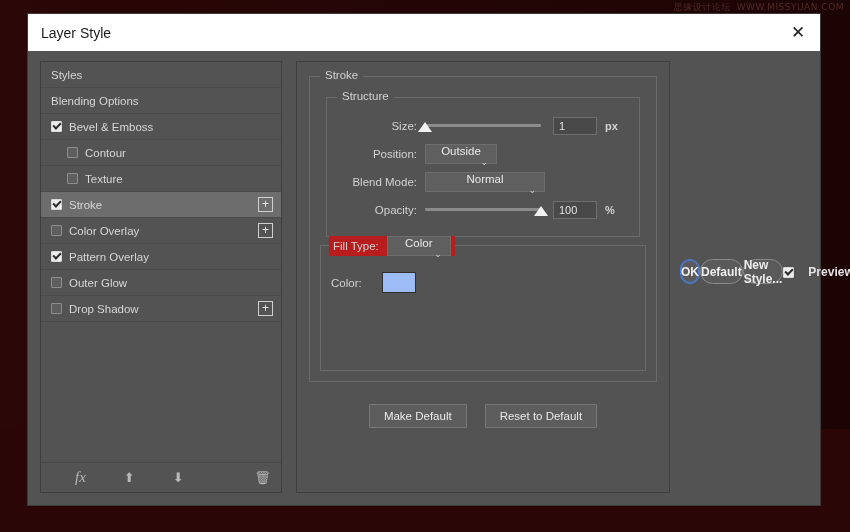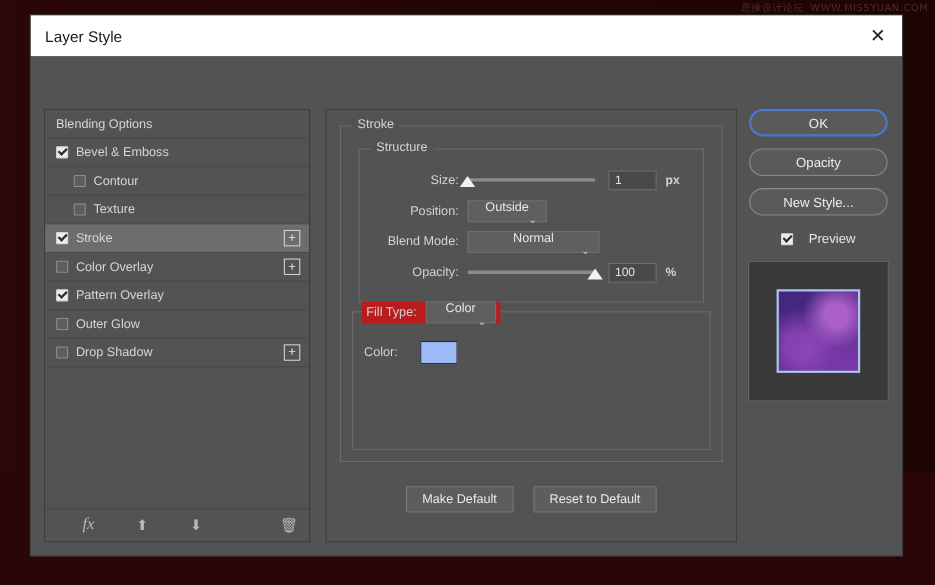--- a/index.html
+++ b/index.html
@@ -23,21 +23,21 @@
     pointer-events: none;
   }
   .watermark .cn { margin-right: 6px; }
 
   
   #dialog {
     position: absolute; left: 28px; top: 14px;
     width: 792px; height: 491px;
     background: #535353;
     box-shadow: 0 0 0 1px #3a3a3a;
-    display: flex; flex-direction: column; gap: 38px;
+    display: flex; flex-direction: column;
   }
   #titlebar {
     height: 37px; background: #ffffff;
     display: flex; align-items: center;
     flex: 0 0 37px;
   }
   #titlebar .title {
     margin-left: 13px; font-size: 14px; color: #1a1a1a;
   }
   #titlebar .close {
@@ -184,21 +184,21 @@
     display: flex; justify-content: center; gap: 18px;
     margin-top: 22px;
   }
   .btn-flat {
     background: #5d5d5d; border: 1px solid #787878;
     color: #e9e9e9; font-size: 11.5px;
     padding: 5px 14px; cursor: pointer; border-radius: 1px;
   }
 
   
-  #right { width: 128px; flex: 0 0 128px; display: flex; flex-direction: column; align-items: center; }
+  #right { width: 128px; flex: 0 0 128px; display: flex; flex-direction: row; align-items: center; font-weight: bold; }
   .btn-pill {
     width: 126px; height: 25px; margin-bottom: 11px;
     background: #5a5a5a; border: 1px solid #8a8a8a;
     border-radius: 13px; color: #ededed; font-size: 12px;
     display: flex; align-items: center; justify-content: center;
     cursor: pointer; box-sizing: border-box;
   }
   .btn-pill.primary { border-color: #4a7dd8; box-shadow: 0 0 0 1px #4a7dd8 inset; }
   .preview-check { display: flex; align-items: center; gap: 7px; margin: 3px 0 13px 0; cursor: pointer; }
   .preview-check .t { font-size: 12px; color: #e4e4e4; }
@@ -234,20 +234,23 @@
     <div id="titlebar">
       <div class="title">Layer Style</div>
       <div class="close">✕</div>
     </div>
 
     <div id="body">
 
       <div id="styles-panel">
         <div id="styles-list">
 
+          <div class="style-row">
+            <span class="label">Styles</span>
+          </div>
 
           <div class="style-row">
             <span class="label">Blending Options</span>
           </div>
 
           <div class="style-row">
             <span class="cb on"></span>
             <span class="label">Bevel &amp; Emboss</span>
           </div>
 
@@ -362,21 +365,21 @@
         </div>
 
         <div id="center-buttons">
           <span class="btn-flat">Make Default</span>
           <span class="btn-flat">Reset to Default</span>
         </div>
       </div>
 
       <div id="right">
         <div class="btn-pill primary">OK</div>
-        <div class="btn-pill">Opacity</div>
+        <div class="btn-pill">Default</div>
         <div class="btn-pill">New Style...</div>
 
         <div class="preview-check">
           <span class="cb on"></span>
           <span class="t">Preview</span>
         </div>
 
         <div id="thumb">
           <div class="art"></div>
         </div>

